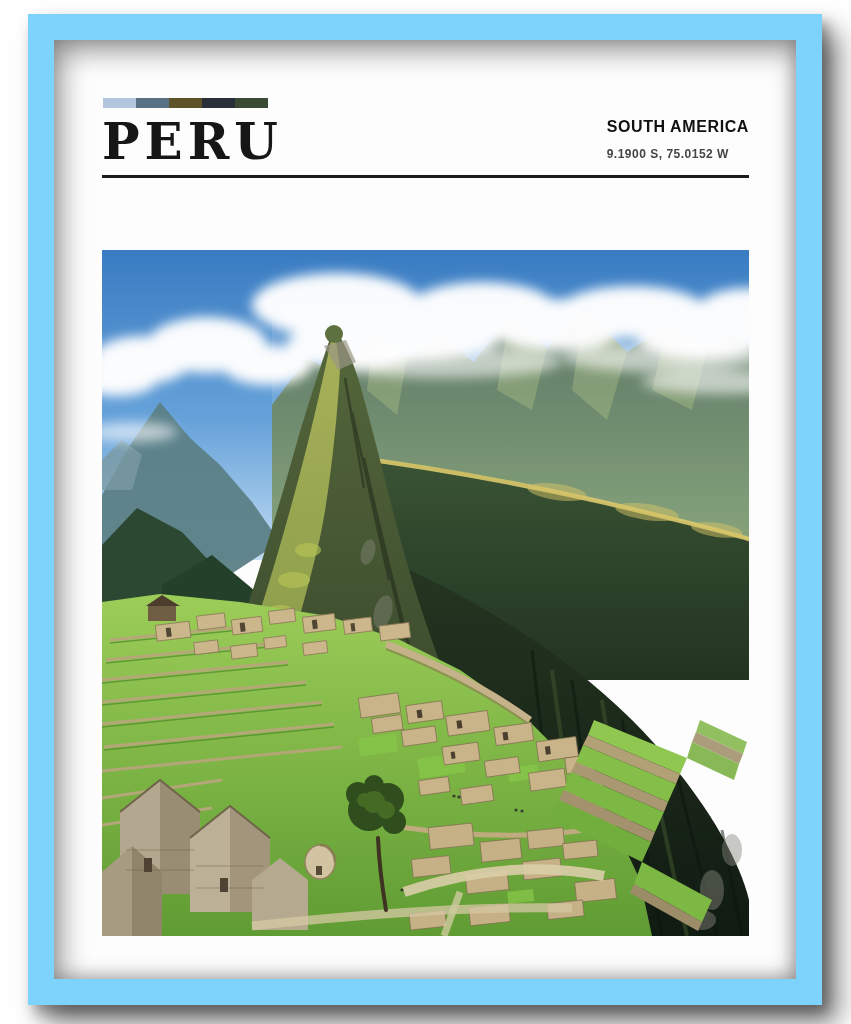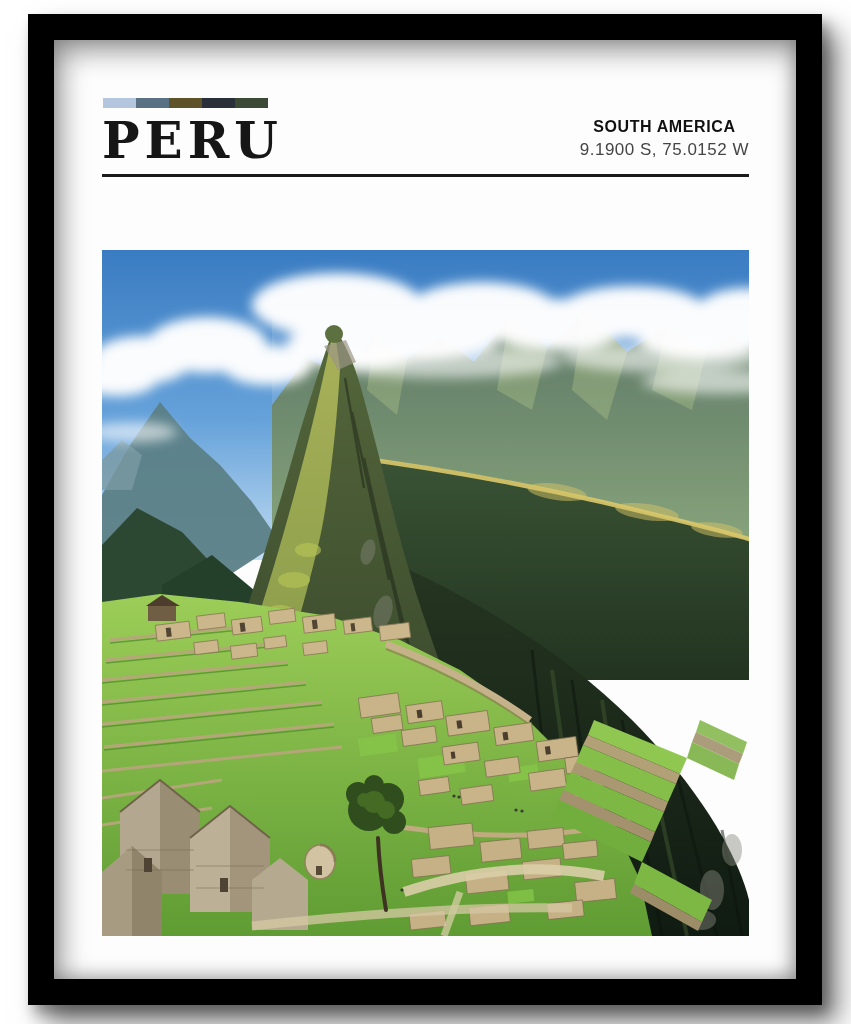--- a/index.html
+++ b/index.html
@@ -3,43 +3,43 @@
 <meta charset="utf-8">
 <style>
   html,body{margin:0;padding:0;}
   body{
     width:851px;height:1024px;position:relative;overflow:hidden;
     background:#ffffff;
     font-family:"Liberation Sans", sans-serif;
   }
   .frame{
     position:absolute;left:28px;top:14px;width:794px;height:991px;
-    background:#000000;
+    background:#7dd3fc;
     box-shadow:16px 18px 26px rgba(0,0,0,.50), 6px 8px 12px rgba(0,0,0,.30);
   }
   .matte{
     position:absolute;left:26px;top:26px;right:26px;bottom:26px;
     background:#fdfdfd;
     box-shadow:inset 0 14px 26px rgba(0,0,0,.30),
                inset 14px 0 24px rgba(0,0,0,.18),
                inset -7px 0 14px rgba(0,0,0,.10),
                inset 0 -7px 14px rgba(0,0,0,.10);
   }
   .poster-content{position:absolute;left:48px;top:58px;width:647px;height:838px;}
   .palette-row{display:flex;width:165px;height:10px;margin:0 0 10px 1px;}
   .palette-row .swatch{width:33px;height:10px;}
   .title-row{display:flex;justify-content:space-between;align-items:flex-end;}
   .country-title{
     font-family:"DejaVu Serif","Liberation Serif",serif;
     font-weight:700;font-size:50px;line-height:.88;letter-spacing:5px;
     color:#161616;margin:0;
   }
-  .region-block{text-align:center;padding-bottom:3px;}
+  .region-block{text-align:left;padding-bottom:3px;}
   .region{font-size:16px;font-weight:700;letter-spacing:.6px;color:#111;}
-  .coords{font-size:17px;letter-spacing:.5px;color:#454545;margin-top:4px;}
+  .coords{font-size:12px;letter-spacing:.5px;color:#454545;margin-top:11px;font-weight:bold;}
   .divider{height:3px;background:#1b1b1b;margin-top:11px;}
   .description{
     margin-top:12px;font-size:10.2px;line-height:16px;letter-spacing:.25px;
     color:#3a3a3a;text-transform:uppercase;
   }
   .photo-wrap{position:absolute;left:0;top:152px;width:647px;height:686px;overflow:hidden;}
   .photo-wrap svg{display:block;}
 </style>
 </head>
 <body>

